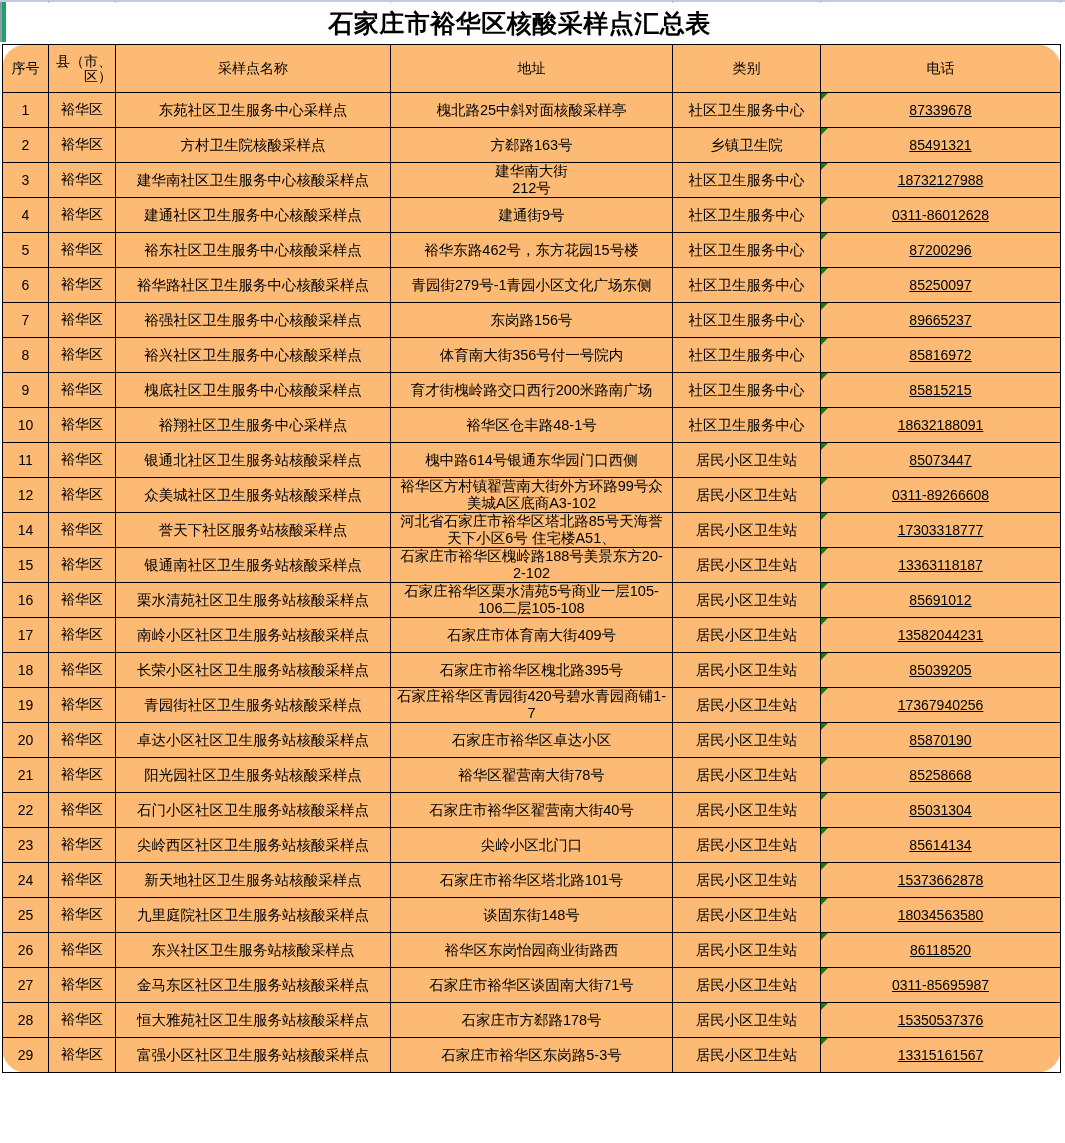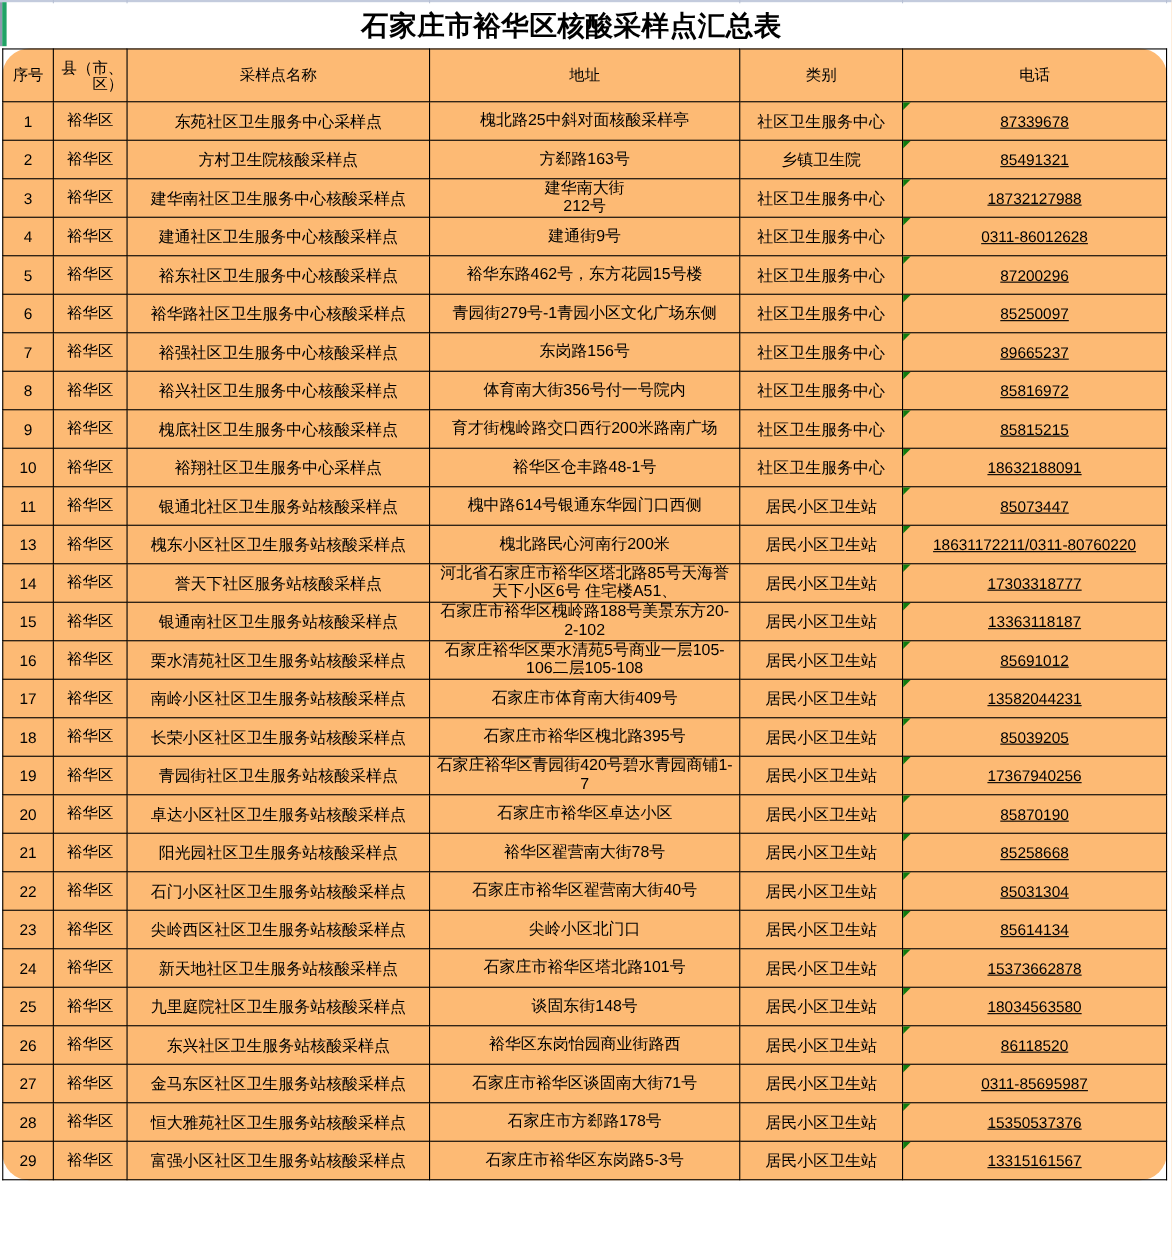--- a/index.html
+++ b/index.html
@@ -274,26 +274,26 @@
         </tr>
         <tr>
           <td class="idx">11</td>
           <td class="dist">裕华区</td>
           <td class="name">银通北社区卫生服务站核酸采样点</td>
           <td class="addr clip">槐中路614号银通东华园门口西侧</td>
           <td class="cat">居民小区卫生站</td>
           <td class="tel"><span class="tri"></span><span>85073447</span></td>
         </tr>
         <tr>
-          <td class="idx">13</td>
-          <td class="dist">裕华区</td>
-          <td class="name">槐东小区社区卫生服务站核酸采样点</td>
-          <td class="addr clip">槐北路民心河南行200米</td>
-          <td class="cat">居民小区卫生站</td>
-          <td class="tel"><span class="tri"></span><span>18631172211/0311-80760220</span></td>
+          <td class="idx">12</td>
+          <td class="dist">裕华区</td>
+          <td class="name">众美城社区卫生服务站核酸采样点</td>
+          <td class="addr clip">裕华区方村镇翟营南大街外方环路99号众美城A区底商A3-102</td>
+          <td class="cat">居民小区卫生站</td>
+          <td class="tel"><span class="tri"></span><span>0311-89266608</span></td>
         </tr>
         <tr>
           <td class="idx">14</td>
           <td class="dist">裕华区</td>
           <td class="name">誉天下社区服务站核酸采样点</td>
           <td class="addr clip">河北省石家庄市裕华区塔北路85号天海誉天下小区6号 住宅楼A51、</td>
           <td class="cat">居民小区卫生站</td>
           <td class="tel"><span class="tri"></span><span>17303318777</span></td>
         </tr>
         <tr>

